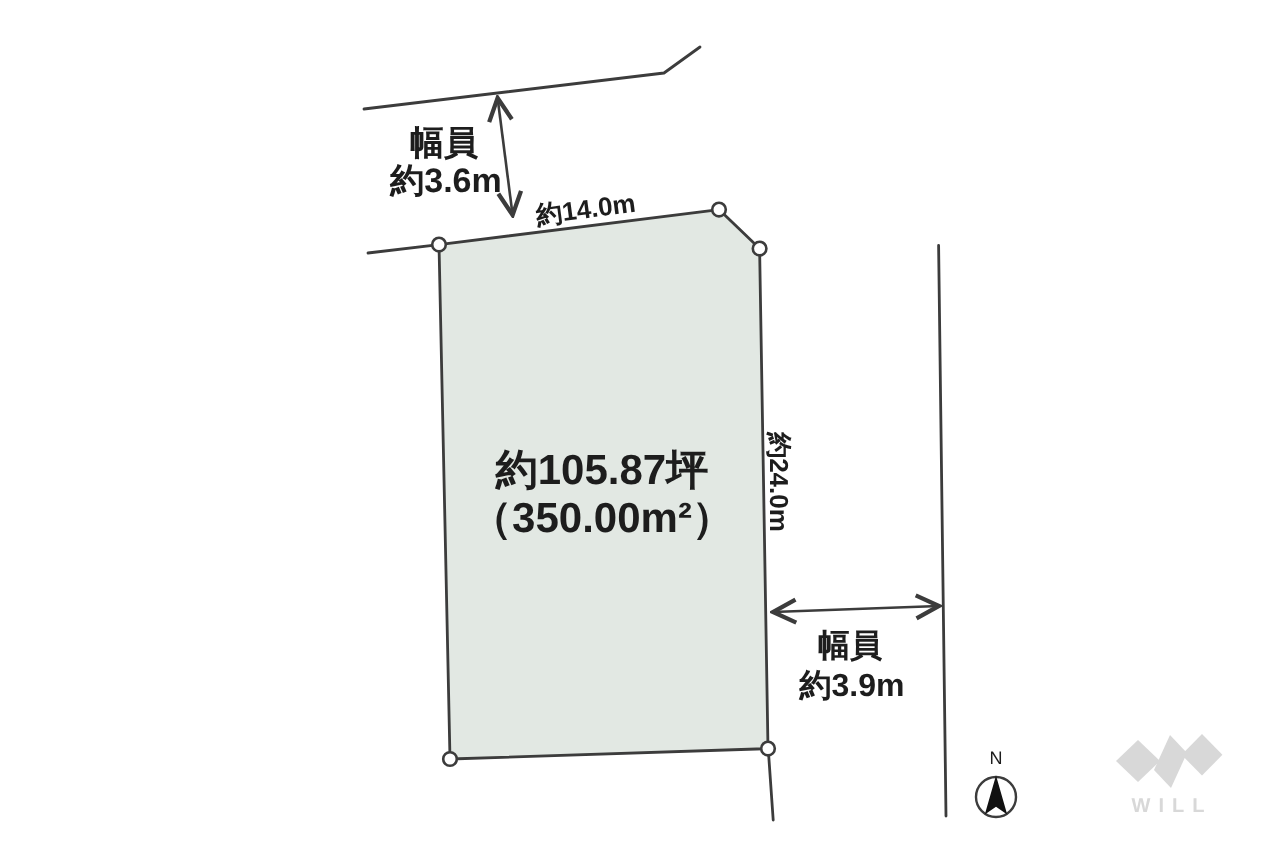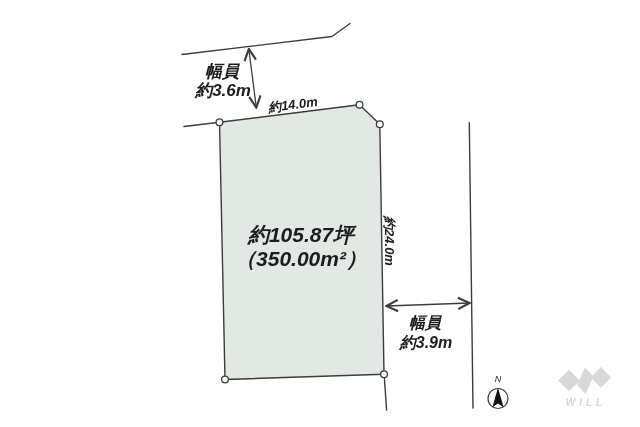--- a/index.html
+++ b/index.html
@@ -2,21 +2,21 @@
 <html style="--bg: #ffffff; --line: #3c3c3c; --plot-fill: #e2e8e3; --text: #1d1d1d; --logo: #d8d8d8;"><head>
 <meta charset="utf-8">
 <style>
   html, body { margin: 0; padding: 0; }
   body {
     width: 640px; height: 427px;
     background: var(--bg, #ffffff);
     font-family: "Liberation Sans", sans-serif;
     overflow: hidden;
   }
-  .stage { position: relative; width: 640px; height: 427px; font-style: italic; }
+  .stage { position: relative; width: 640px; height: 427px; }
 
   
   .ln     { stroke: var(--line, #3c3c3c); stroke-width: 1.4; fill: none; stroke-linecap: round; stroke-linejoin: round; }
   .plot   { fill: var(--plot-fill, #e2e8e3); stroke: var(--line, #3c3c3c); stroke-width: 1.4; stroke-linejoin: round; }
   .vtx    { fill: #ffffff; stroke: var(--line, #3c3c3c); stroke-width: 1.3; }
   .dim    { stroke: var(--line, #3c3c3c); stroke-width: 1.3; fill: none; }
   .mk     { stroke: var(--line, #3c3c3c); stroke-width: 1.5; fill: none; }
   .txt    { fill: var(--text, #1d1d1d); font-family: "Liberation Sans", sans-serif; font-weight: bold; }
   .txt-n  { fill: var(--text, #1d1d1d); font-family: "Liberation Sans", sans-serif; font-weight: normal; }
   .compass-ring   { fill: #ffffff; stroke: var(--line, #1d1d1d); stroke-width: 1.2; }

